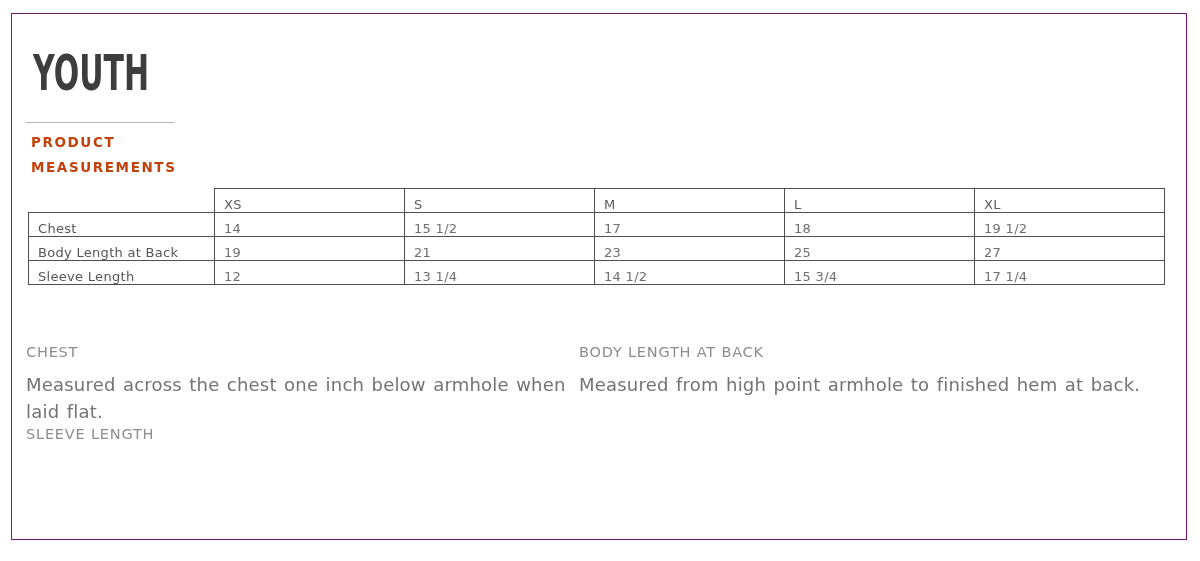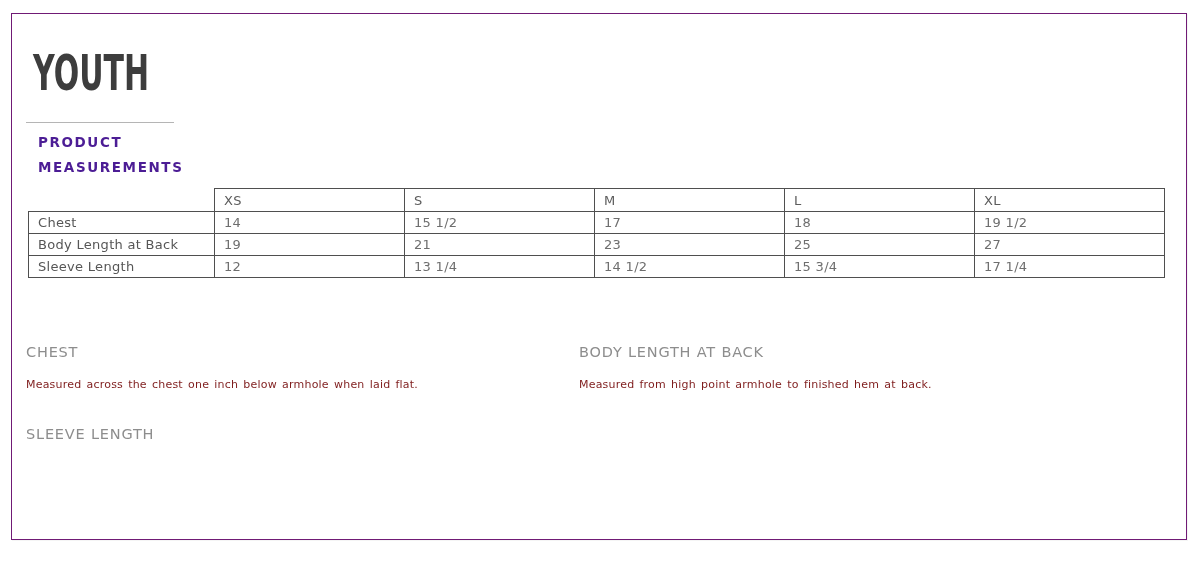--- a/index.html
+++ b/index.html
@@ -31,43 +31,43 @@
     white-space: nowrap;
   }
   .title-divider {
     position: absolute;
     left: 14px; top: 108px;
     width: 148px; height: 0;
     border-top: 1px solid #b5b5b5;
   }
   .subtitle {
     position: absolute;
-    left: 26px; top: 116px;
+    left: 19px; top: 116px;
     width: 175px;
     font-size: 13.5px;
     font-weight: bold;
-    color: #4c1d95;
+    color: #c2410c;
     letter-spacing: 1.6px;
     line-height: 25px;
     text-transform: uppercase;
   }
   table.measurements {
     position: absolute;
     left: 16px; top: 174px;
     width: 1136px;
     border-collapse: collapse;
     table-layout: fixed;
     font-size: 13px;
     color: #6e6e6e;
     letter-spacing: 0.3px;
   }
   table.measurements th,
   table.measurements td {
     border: 1px solid #4f4f4f;
-    padding: 0 4px 0 9px;
+    padding: 8px 4px 0 9px;
     text-align: left;
     font-weight: normal;
     vertical-align: middle;
     height: 22px;
     overflow: hidden;
     white-space: nowrap;
   }
   table.measurements thead th { height: 23px; color: #5c5c5c; }
   table.measurements th.corner { border: none; background: transparent; }
   table.measurements td.row-label { color: #565656; }
@@ -78,22 +78,22 @@
     margin: 0;
     font-size: 14.5px;
     font-weight: normal;
     color: #8d8d8d;
     letter-spacing: 0.8px;
     line-height: 20px;
     text-transform: uppercase;
   }
   .definition .def-text {
     margin: 9px 0 0 0;
-    font-size: 11px;
-    color: #7f1d1d;
+    font-size: 18px;
+    color: #737373;
     line-height: 27px;
     letter-spacing: 0.2px;
     word-spacing: 1.5px;
   }
   .def-chest  { left: 14px;  top: 328px; width: 545px; }
   .def-body   { left: 567px; top: 328px; width: 570px; }
   .def-sleeve { left: 14px;  top: 410px; width: 530px; }
 </style>
 </head>
 <body>

